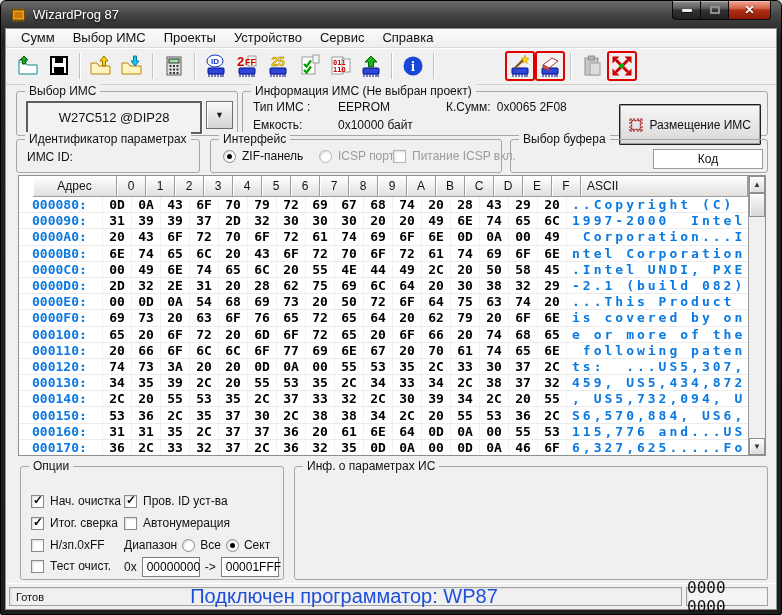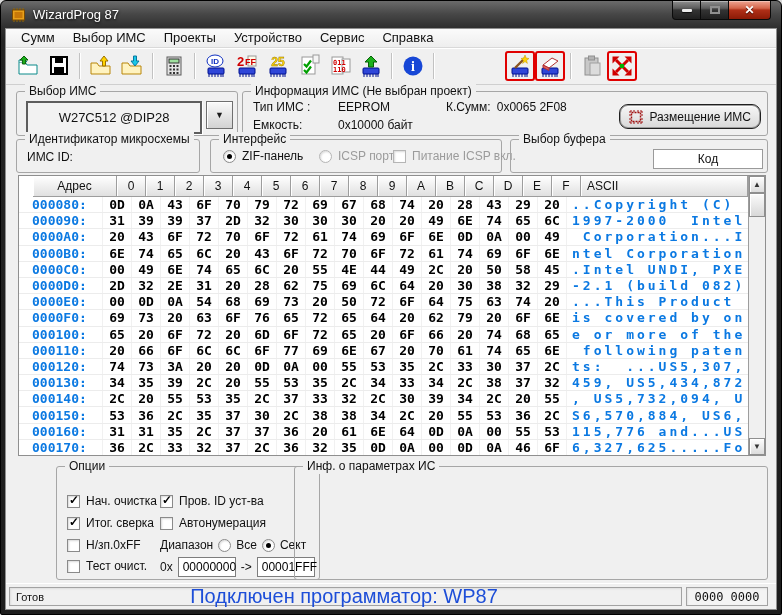--- a/index.html
+++ b/index.html
@@ -42,22 +42,22 @@
   .combo{position:absolute;left:20px;top:72px;width:176px;height:33px;background:#f2f2f2;
     border:2px solid #5d5d5d;display:flex;align-items:center;justify-content:center;
     font-size:13px;color:#111;box-shadow:1px 1px 0 #fff;}
   .combo-arrow{position:absolute;left:200px;top:72px;width:27px;height:28px;
     background:linear-gradient(#fafafa,#d2d2d2);border:1px solid #6f6f6f;box-shadow:inset 1px 1px 0 #fff;
     display:flex;align-items:center;justify-content:center;font-size:9px;color:#1c1c1c;}
 
   .infoline{position:absolute;left:10px;display:flex;font-size:12px;color:#111;white-space:pre;}
   .il-a{width:85px;}
   .il-b{width:108px;}
-  .place-btn{position:absolute;right:6px;top:12px;height:25px;padding:0 9px;display:flex;align-items:center;gap:6px;
-    background:linear-gradient(#f7f7f7,#d8d8d8);border:1px solid #1f1f1f;border-radius:9px;
+  .place-btn{position:absolute;right:6px;top:12px;height:41px;padding:0 9px;display:flex;align-items:center;gap:6px;
+    background:linear-gradient(#f7f7f7,#d8d8d8);border:1px solid #1f1f1f;border-radius:1px;
     box-shadow:inset 0 0 0 1px #9c9c9c, inset 0 1px 0 1px #fdfdfd;font-size:12px;color:#111;}
 
   .cbx{width:13px;height:13px;background:#fff;border:1px solid #8a8a8a;flex:0 0 auto;
     box-shadow:inset 1px 1px 2px rgba(0,0,0,.15);position:relative;display:inline-block;}
   .cbx.on::after{content:"\2713";position:absolute;left:1px;top:-3px;font-size:12px;font-weight:bold;color:#000;}
   .rad{width:13px;height:13px;border-radius:50%;background:#fff;border:1px solid #8a8a8a;flex:0 0 auto;
     box-shadow:inset 1px 1px 2px rgba(0,0,0,.15);position:relative;display:inline-block;}
   .rad.on::after{content:"";position:absolute;left:3px;top:3px;width:5px;height:5px;border-radius:50%;background:#000;}
   .optrow{position:absolute;display:flex;align-items:center;gap:6px;font-size:12px;color:#111;white-space:nowrap;}
   .dis{color:#9b9b9b;}
@@ -96,21 +96,21 @@
   .edit{background:#fff;border:1px solid #7d7d7d;height:20px;display:flex;align-items:center;
     padding:0 4px;font-size:12px;color:#000;}
 
   .statusbar{position:absolute;left:0;right:0;bottom:0;height:26px;background:#f0f0f0;
     border-top:1px solid #ffffff;}
   .spanel{position:absolute;top:3px;bottom:3px;border:1px solid #a2a2a2;box-shadow:inset 1px 1px 2px rgba(0,0,0,.08);}
   .sp-left{left:3px;right:94px;display:flex;align-items:center;padding-left:6px;font-size:11px;color:#111;}
   .sp-center{position:absolute;left:0;right:94px;top:0;bottom:0;display:flex;align-items:center;justify-content:center;
     font-size:20px;color:#1d4ed8;pointer-events:none;}
   .sp-right{right:8px;width:82px;display:flex;align-items:center;justify-content:center;
-    font-family:"DejaVu Sans Mono",monospace;font-size:12px;color:#111;background:#f4f4f4;}
+    font-family:"DejaVu Sans Mono",monospace;font-size:16px;color:#111;background:#f4f4f4;}
 </style>
 </head>
 <body>
 
 <div class="window">
   <div class="titlebar">
     <svg class="title-icon" viewBox="0 0 16 16">
       <path d="M4 1v2M7 1v2M10 1v2M13 1v2M4 13v2M7 13v2M10 13v2M13 13v2" stroke="#9a6a00" stroke-width="1"></path>
       <rect x="2.5" y="3" width="12" height="10" fill="#e8a01a" stroke="#7a4a00"></rect>
       <path d="M4.5 5h8v6h-8z" fill="#c87808"></path>
@@ -303,21 +303,21 @@
       <div class="place-btn">
         <svg width="14" height="14" viewBox="0 0 14 14">
           <path d="M2 2h-2M2 5h-2M2 9h-2M2 12h-2M12 2h2M12 5h2M12 9h2M12 12h2M2 2v-2M5 2v-2M9 2v-2M12 2v-2M2 12v2M5 12v2M9 12v2M12 12v2" stroke="#a01010"></path>
           <rect x="2.5" y="2.5" width="9" height="9" fill="none" stroke="#a01010" stroke-width="1.4" stroke-dasharray="2 1"></rect>
         </svg>
         <span>Размещение ИМС</span>
       </div>
     </div>
 
     <div class="gbox" style="left:10px;top:110px;width:184px;height:34px;">
-      <span class="glabel">Идентификатор микросхемы</span>
+      <span class="glabel">Идентификатор параметрах</span>
       <div class="optrow" style="left:10px;top:10px;">ИМС ID:</div>
     </div>
 
     <div class="gbox" style="left:204px;top:110px;width:292px;height:34px;">
       <span class="glabel">Интерфейс</span>
       <div class="optrow" style="left:12px;top:9px;">
         <span class="rad on"></span>
         <span>ZIF-панель</span>
       </div>
       <div class="optrow dis" style="left:108px;top:9px;">
@@ -685,21 +685,21 @@
             <span>▲</span>
           </div>
         <div class="sthumb"></div>
         <div class="strack"></div>
         <div class="sbtn">
             <span>▼</span>
           </div>
       </div>
     </div>
 
-    <div class="gbox" style="left:14px;top:437px;width:264px;height:114px;margin-left:36px;">
+    <div class="gbox" style="left:14px;top:437px;width:264px;height:114px;">
       <span class="glabel">Опции</span>
       <div class="optrow" style="left:10px;top:27px;">
         <span class="cbx on"></span>
         <span>Нач. очистка</span>
       </div>
       <div class="optrow" style="left:103px;top:27px;">
         <span class="cbx on"></span>
         <span>Пров. ID уст-ва</span>
       </div>
       <div class="optrow" style="left:10px;top:49px;">

